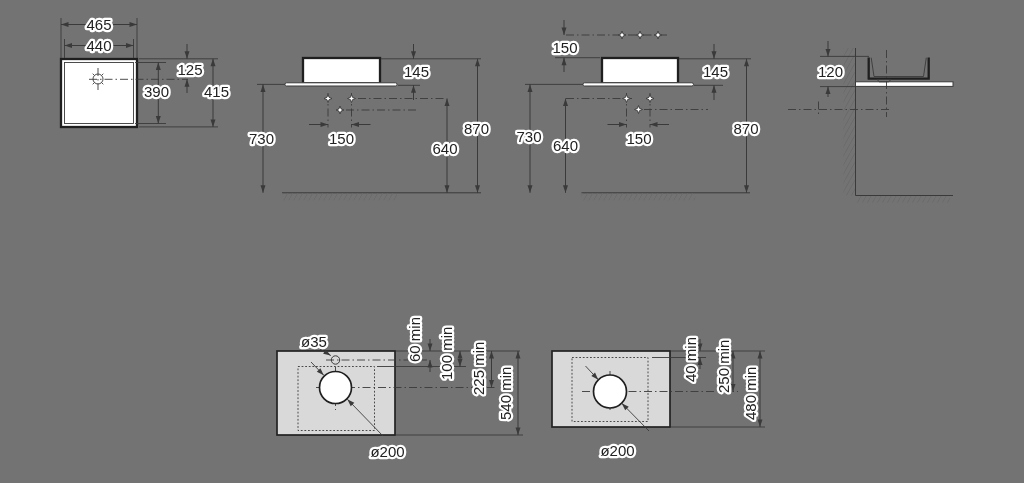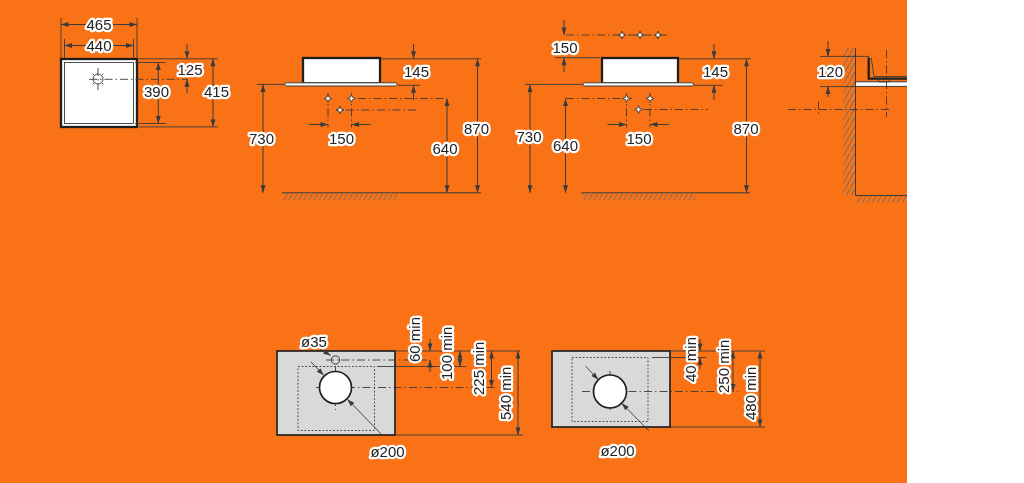--- a/index.html
+++ b/index.html
@@ -1,16 +1,16 @@
 <!DOCTYPE html>
 <html><head>
 <meta charset="utf-8">
 <style>
   html,body{margin:0;padding:0;background:#fff}
-  .page{position:relative;width:907px;height:483px;background:#f97316;overflow:hidden}
+  .page{position:relative;width:1024px;height:483px;background:#737373;overflow:hidden}
   svg{display:block}
   .s  {stroke:#3a3a3a;stroke-width:1;fill:none}
   .s9 {stroke-width:.9}
   .b  {stroke:#1f1f1f;stroke-width:2.3;fill:#fff}
   .cl {stroke-dasharray:8 3 1.5 3}
   .dt {stroke-dasharray:1.8 1.8}
   .gf {fill:#d9d9d9;stroke:#222;stroke-width:1.7}
   .ct {fill:#fff;stroke:#3a3a3a;stroke-width:1}
   text{font-family:"Liberation Sans","DejaVu Sans",sans-serif;font-size:15px;fill:#222;
        paint-order:stroke;stroke:#fff;stroke-width:4.5px;stroke-linejoin:round;text-anchor:middle}

